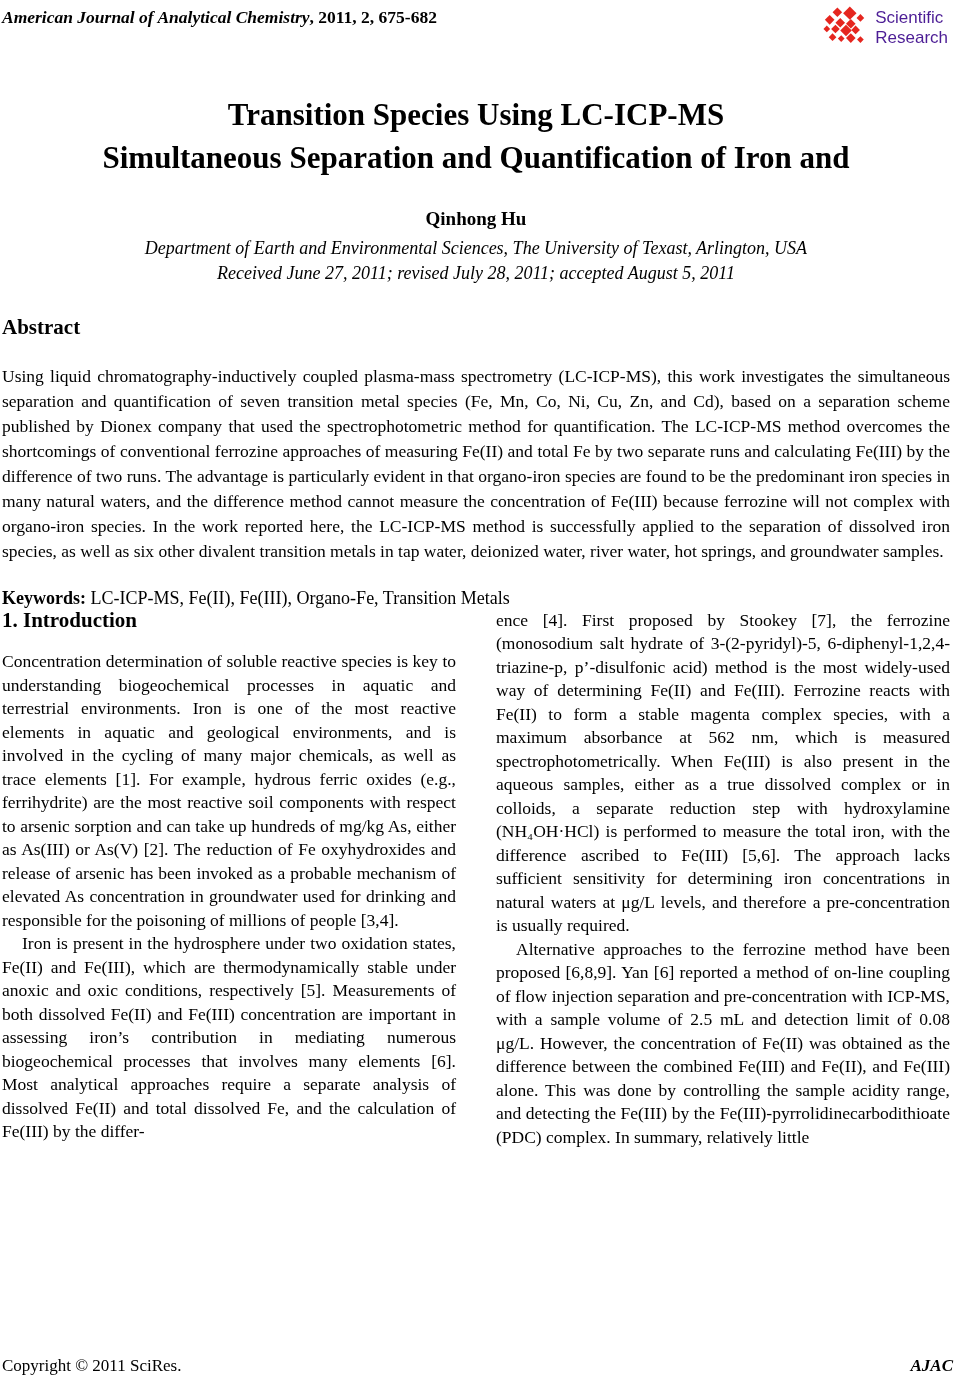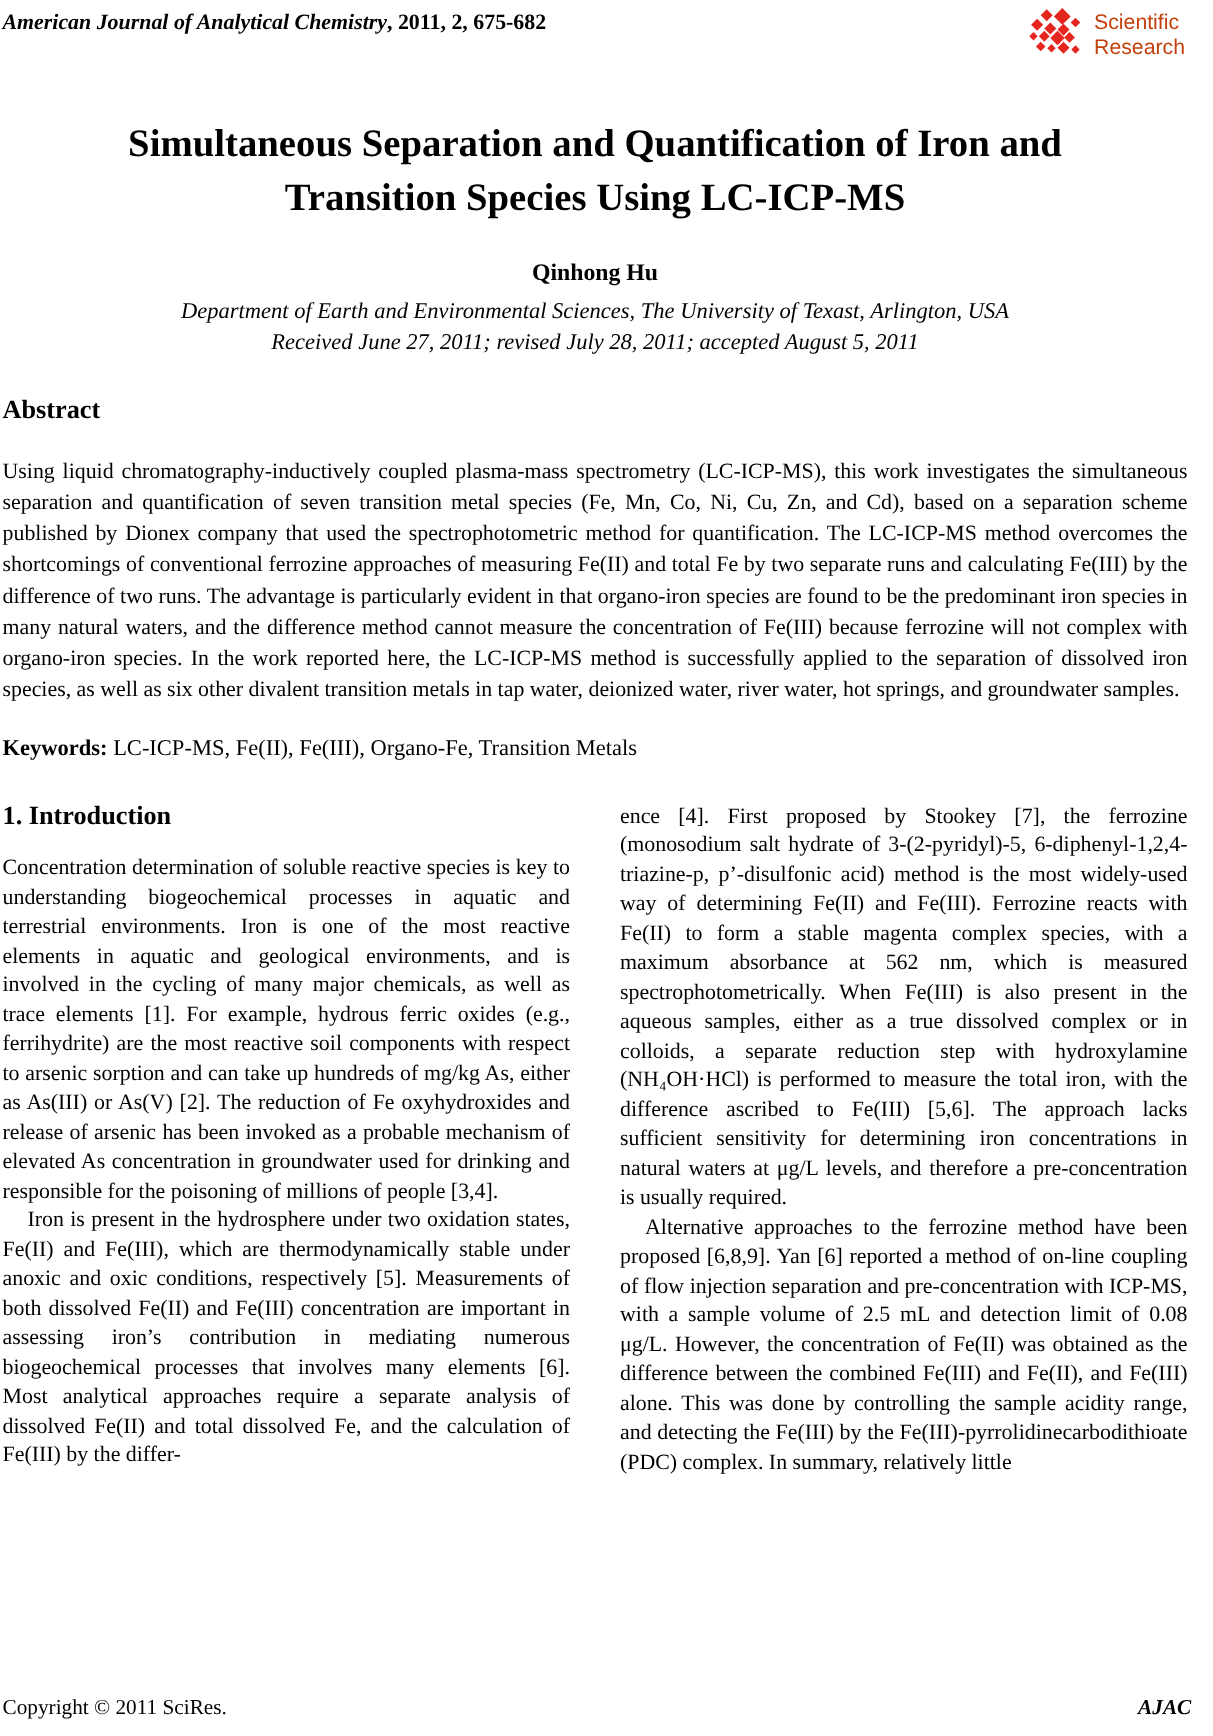--- a/index.html
+++ b/index.html
@@ -20,21 +20,21 @@
   
   .header { display: flex; justify-content: space-between; align-items: flex-start; }
   .header-left { line-height: 1.3; }
   .journal-line { font-size: 17.5px; font-weight: bold; }
   .journal-title { font-style: italic; }
   .doi-line { font-size: 16px; margin-top: 2px; }
   .header-right { display: flex; align-items: flex-start; gap: 5px; padding-right: 2px; }
   .logo-mark { width: 48px; height: 45px; color: #e5261f; }
   .logo-text {
     font-family: "Liberation Sans", sans-serif;
-    font-size: 17px; line-height: 1.18; color: #c2410c; letter-spacing: 0px;
+    font-size: 17px; line-height: 1.18; color: #4c1d95; letter-spacing: 0px;
     padding-top: 2px;
   }
 
   
   .article-title {
     margin-top: 42px;
     text-align: center;
     font-size: 31px;
     font-weight: bold;
     line-height: 1.4;
@@ -52,21 +52,21 @@
     font-size: 17.5px;
     line-height: 25px;
     text-align: justify;
   }
 
   
   .keywords-line { margin-top: 24px; font-size: 18px; }
   .keywords-label { font-weight: bold; }
 
   
-  .columns { margin-top: 32px; display: flex; gap: 40px; }
+  .columns { display: flex; gap: 40px; }
   .col { width: 464px; font-size: 17.5px; line-height: 23.5px; text-align: justify; }
   .section-heading { font-size: 21px; font-weight: bold; margin-bottom: 18px; text-align: left; }
   .col p { margin: 0; }
   .col p.indent { text-indent: 20px; }
 
   
   .footer {
     position: absolute;
     left: 2px; right: 17px; bottom: 13px;
     display: flex; justify-content: space-between; align-items: baseline;
@@ -103,22 +103,22 @@
         </g>
       </svg>
       <div class="logo-text">
         <div>Scientific</div>
         <div>Research</div>
       </div>
     </div>
   </div>
 
   <h1 class="article-title">
+    <span style="display:block">Transition Species Using LC-ICP-MS</span>
     <span style="display:block">Simultaneous Separation and Quantification of Iron and</span>
-    <span style="display:block">Transition Species Using LC-ICP-MS</span>
   </h1>
 
   <div class="author-block">
     <div class="author-name">Qinhong Hu</div>
     <div class="affiliation">Department of Earth and Environmental Sciences, The University of Texast, Arlington, USA</div>
     <div class="received-line">Received June 27, 2011; revised July 28, 2011; accepted August 5, 2011</div>
   </div>
 
   <h2 class="abstract-heading">Abstract</h2>
   <p class="abstract-text">Using liquid chromatography-inductively coupled plasma-mass spectrometry (LC-ICP-MS), this work investigates the simultaneous separation and quantification of seven transition metal species (Fe, Mn, Co, Ni, Cu, Zn, and Cd), based on a separation scheme published by Dionex company that used the spectrophotometric method for quantification. The LC-ICP-MS method overcomes the shortcomings of conventional ferrozine approaches of measuring Fe(II) and total Fe by two separate runs and calculating Fe(III) by the difference of two runs. The advantage is particularly evident in that organo-iron species are found to be the predominant iron species in many natural waters, and the difference method cannot measure the concentration of Fe(III) because ferrozine will not complex with organo-iron species. In the work reported here, the LC-ICP-MS method is successfully applied to the separation of dissolved iron species, as well as six other divalent transition metals in tap water, deionized water, river water, hot springs, and groundwater samples.</p>

